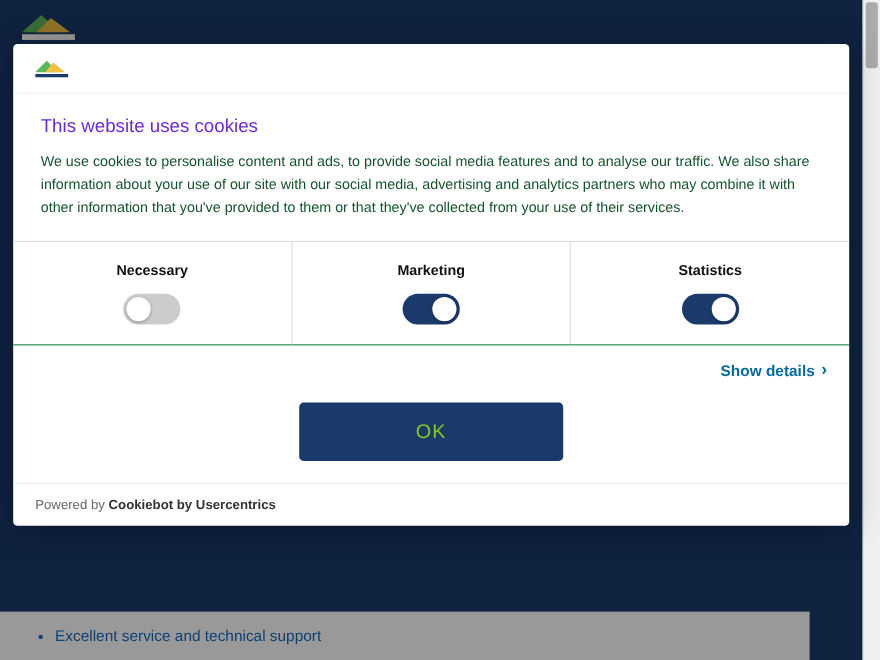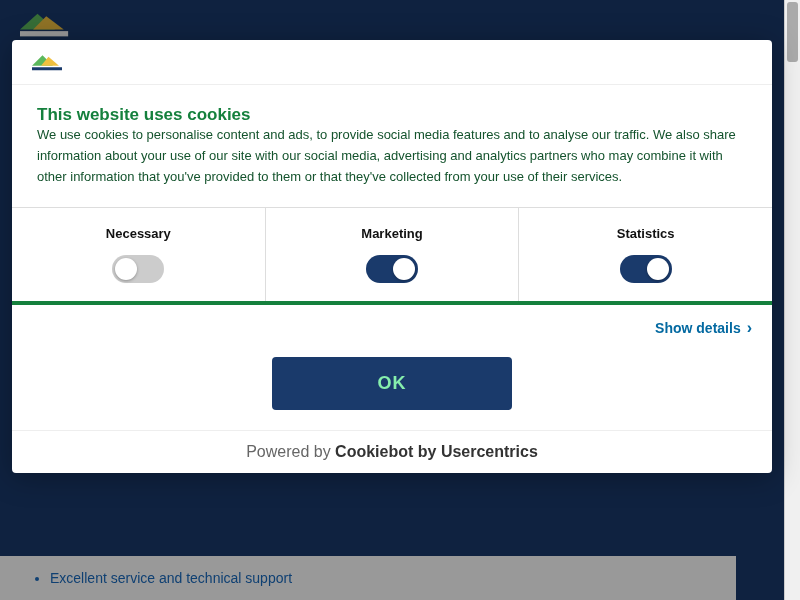--- a/index.html
+++ b/index.html
@@ -70,35 +70,36 @@
       height: 20px;
     }
 
     
     .modal-body {
       padding: 20px 25px;
     }
 
     .modal-title {
       font-size: 17px;
-      font-weight: bold;
-      color: #15803d;
+      font-weight: normal;
+      color: #6d28d9;
+      margin-bottom: 12px;
     }
 
     .modal-desc {
       font-size: 13px;
       color: #14532d;
       line-height: 1.6;
     }
 
     
     .cookie-categories {
       display: flex;
       border-top: 1px solid #ddd;
-      border-bottom: 4px solid #15803d;
+      border-bottom: 1px solid #15803d;
     }
 
     .cookie-category {
       flex: 1;
       padding: 18px 10px;
       display: flex;
       flex-direction: column;
       align-items: center;
       gap: 14px;
       border-right: 1px solid #ddd;
@@ -179,36 +180,35 @@
 
     
     .ok-section {
       padding: 6px 20px 20px;
       display: flex;
       justify-content: center;
     }
 
     .ok-btn {
       background: #1a3a6b;
-      color: #86efac;
+      color: #84cc16;
       border: none;
       border-radius: 4px;
       width: 240px;
       padding: 16px;
       font-size: 18px;
-      font-weight: 700;
+      font-weight: 400;
       cursor: pointer;
       letter-spacing: 1px;
     }
 
     
     .modal-footer {
       padding: 12px 20px;
-      text-align: center;
-      font-size: 16px;
+      font-size: 12px;
       color: #666;
       border-top: 1px solid #eee;
     }
 
     .modal-footer .cookiebot-link {
       font-weight: bold;
       color: #333;
       text-decoration: none;
     }
 

